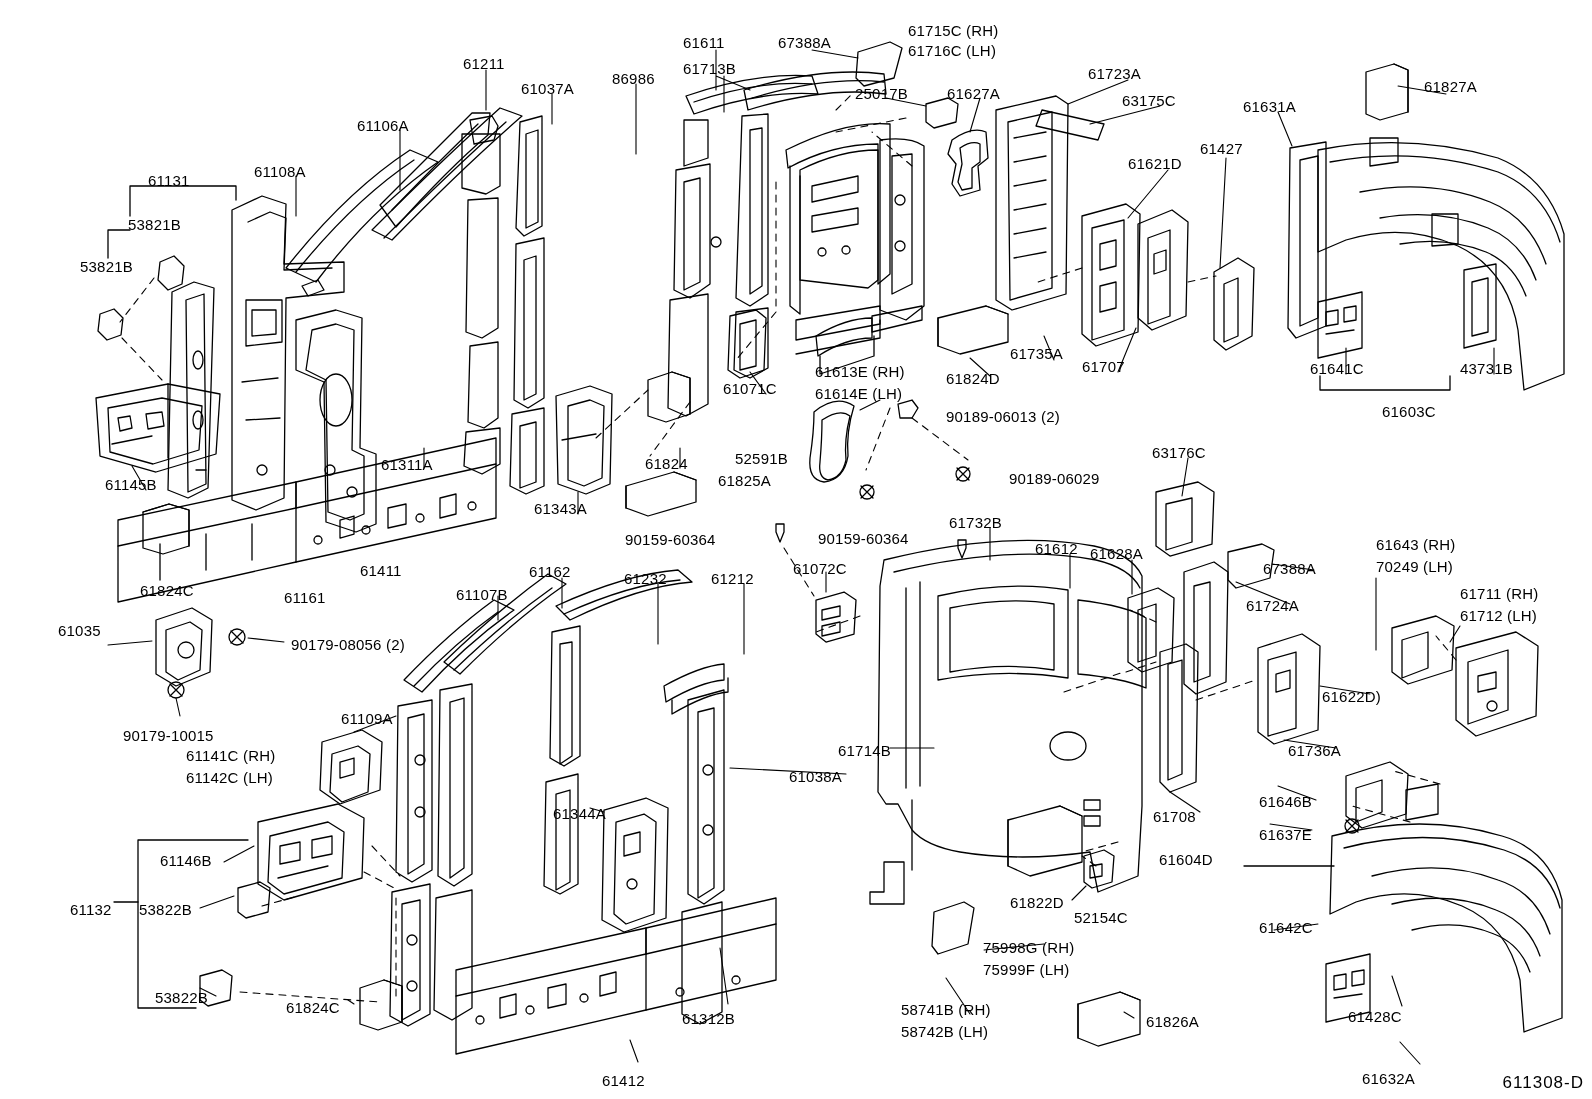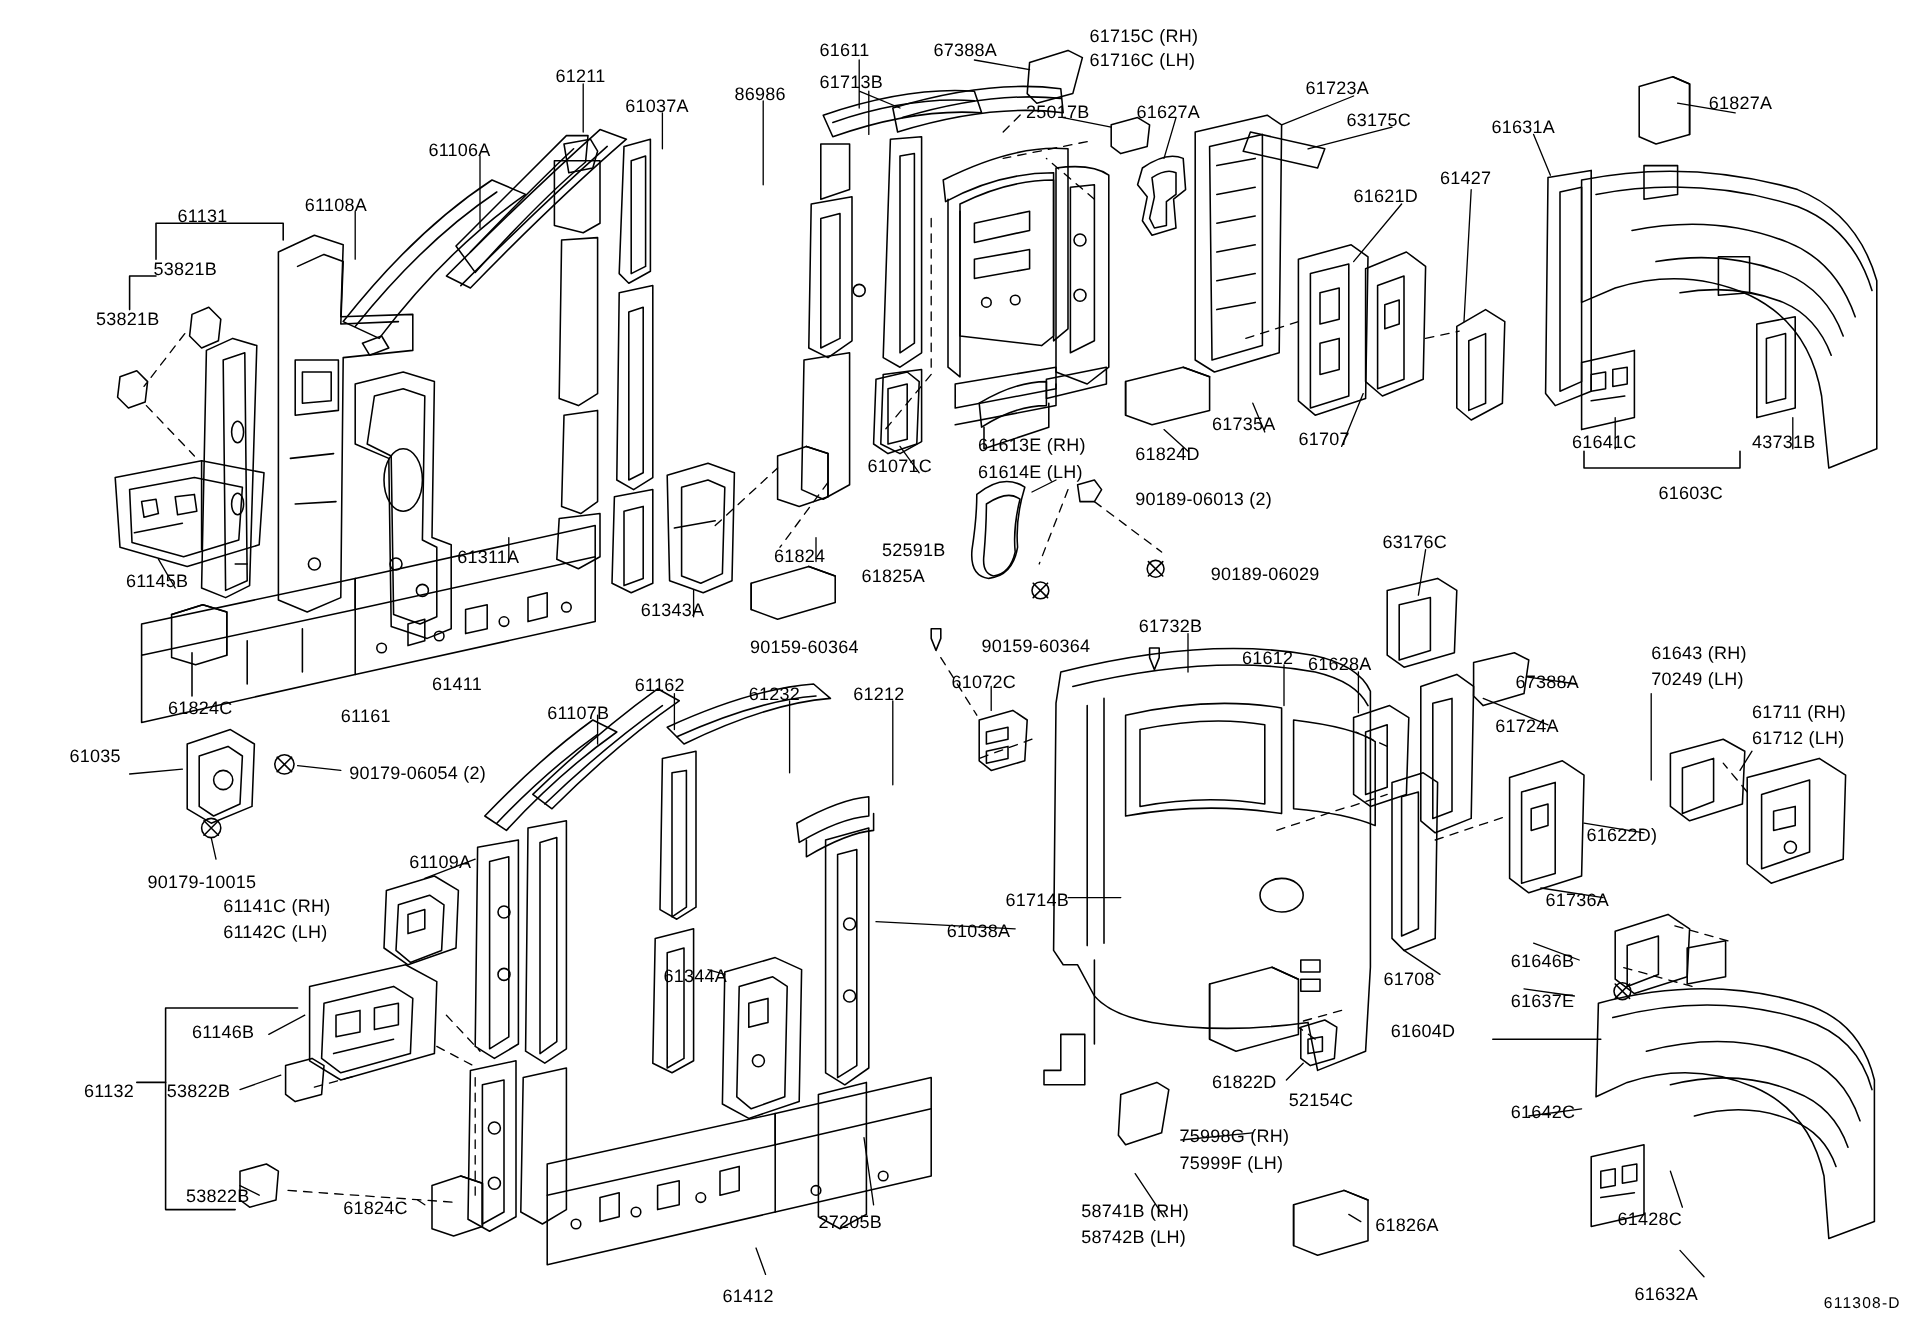--- a/index.html
+++ b/index.html
@@ -1,20 +1,20 @@
 <!DOCTYPE html>
 <html><head>
 <meta charset="utf-8">
 <style>
   html,body{margin:0;padding:0;background:#ffffff;}
   body{width:1592px;height:1099px;font-family:"Liberation Sans",sans-serif;color:#000;}
   #sheet{position:relative;width:1592px;height:1099px;overflow:hidden;background:#fff;}
   .lbl{position:absolute;font-size:15px;line-height:17px;white-space:pre;color:#000;letter-spacing:0.2px;}
   #art{position:absolute;left:0;top:0;width:1592px;height:1099px;}
-  .corner{position:absolute;right:8px;bottom:6px;font-size:13px;letter-spacing:1px;}
+  .corner{position:absolute;right:8px;bottom:6px;font-size:17px;letter-spacing:1px;}
 </style>
 </head>
 <body>
 
 <div id="sheet">
 
   <svg id="art" viewBox="0 0 1592 1099" xmlns="http://www.w3.org/2000/svg">
     <g fill="none" stroke="#000" stroke-width="1.3" stroke-linejoin="round" stroke-linecap="round">
 
       <path d="M160 262 l14 -6 l10 10 l-2 18 l-14 6 l-10 -10 z"></path>
@@ -441,30 +441,30 @@
   <div class="lbl" style="left:838px;top:742px">61714B</div>
   <div class="lbl" style="left:789px;top:768px">61038A</div>
   <div class="lbl" style="left:553px;top:805px">61344A</div>
   <div class="lbl" style="left:341px;top:710px">61109A</div>
   <div class="lbl" style="left:456px;top:586px">61107B</div>
   <div class="lbl" style="left:529px;top:563px">61162</div>
   <div class="lbl" style="left:624px;top:570px">61232</div>
   <div class="lbl" style="left:711px;top:570px">61212</div>
   <div class="lbl" style="left:793px;top:560px">61072C</div>
   <div class="lbl" style="left:58px;top:622px">61035</div>
-  <div class="lbl" style="left:291px;top:636px">90179-06054 (2)</div>
+  <div class="lbl" style="left:291px;top:636px">90179-08056 (2)</div>
   <div class="lbl" style="left:123px;top:727px">90179-10015</div>
   <div class="lbl" style="left:186px;top:747px">61141C (RH)</div>
   <div class="lbl" style="left:186px;top:769px">61142C (LH)</div>
   <div class="lbl" style="left:160px;top:852px">61146B</div>
   <div class="lbl" style="left:70px;top:901px">61132</div>
   <div class="lbl" style="left:139px;top:901px">53822B</div>
   <div class="lbl" style="left:155px;top:989px">53822B</div>
   <div class="lbl" style="left:286px;top:999px">61824C</div>
-  <div class="lbl" style="left:682px;top:1010px">27205B</div>
+  <div class="lbl" style="left:682px;top:1010px">61312B</div>
   <div class="lbl" style="left:602px;top:1072px">61412</div>
   <div class="lbl" style="left:1010px;top:894px">61822D</div>
   <div class="lbl" style="left:1074px;top:909px">52154C</div>
   <div class="lbl" style="left:983px;top:939px">75998G (RH)</div>
   <div class="lbl" style="left:983px;top:961px">75999F (LH)</div>
   <div class="lbl" style="left:901px;top:1001px">58741B (RH)</div>
   <div class="lbl" style="left:901px;top:1023px">58742B (LH)</div>
   <div class="lbl" style="left:1146px;top:1013px">61826A</div>
 
   <div class="corner">611308-D</div>

